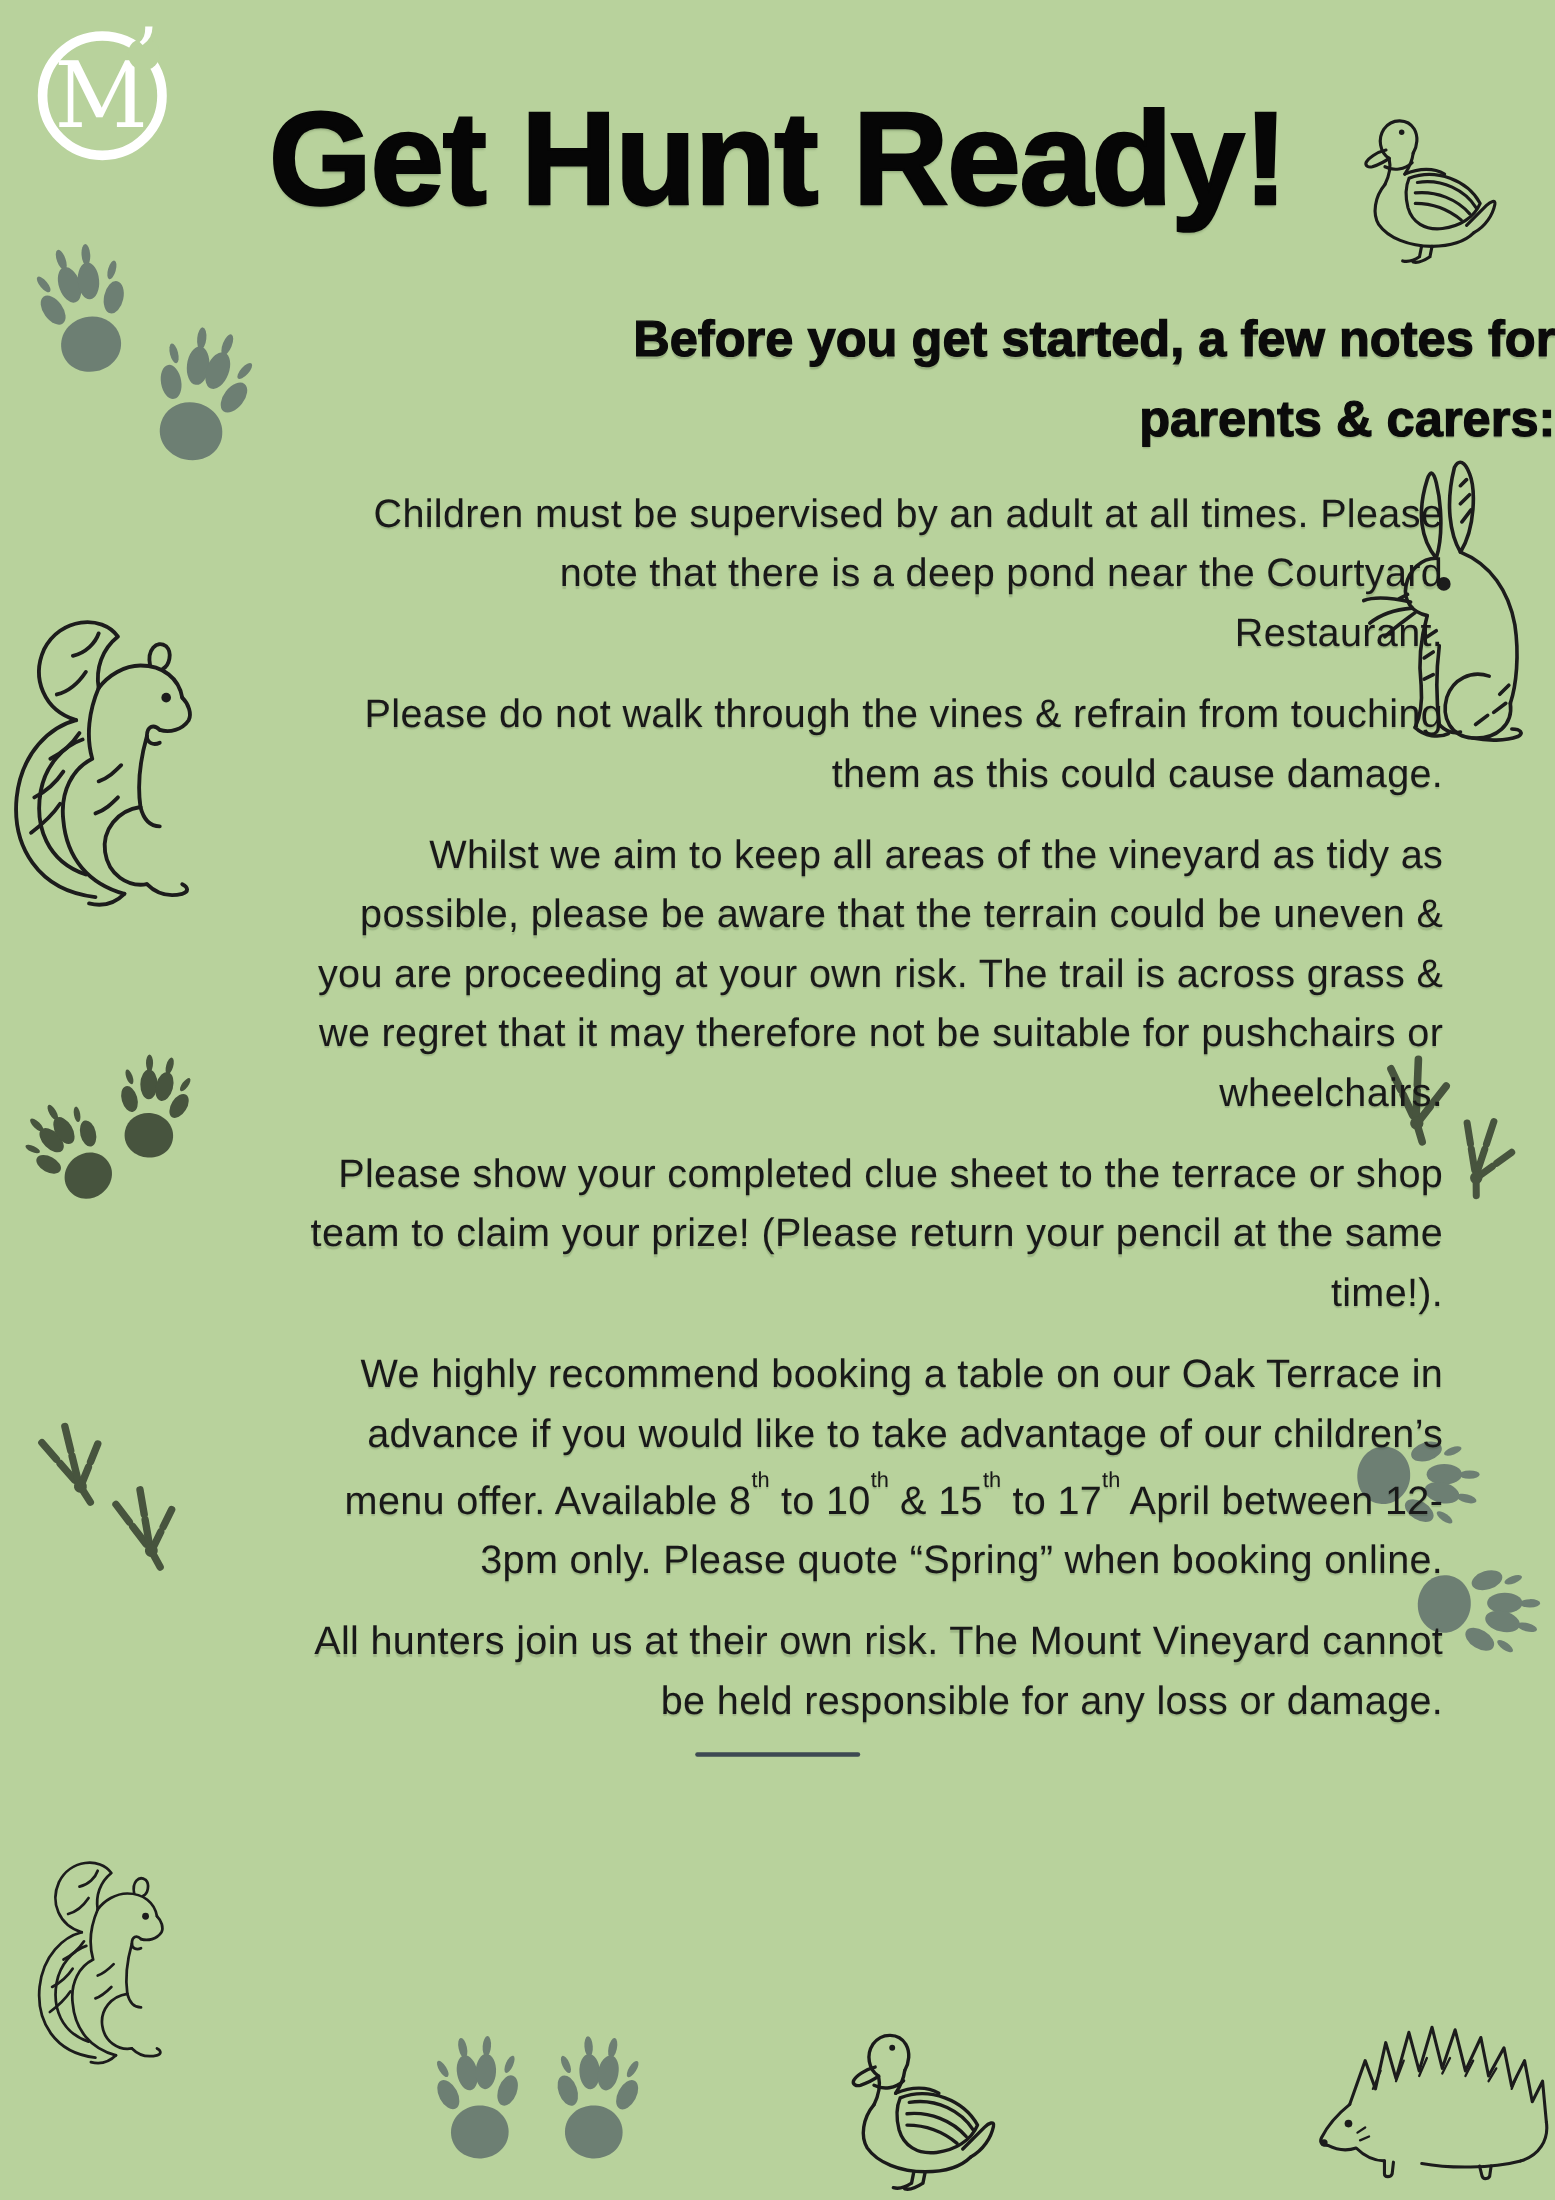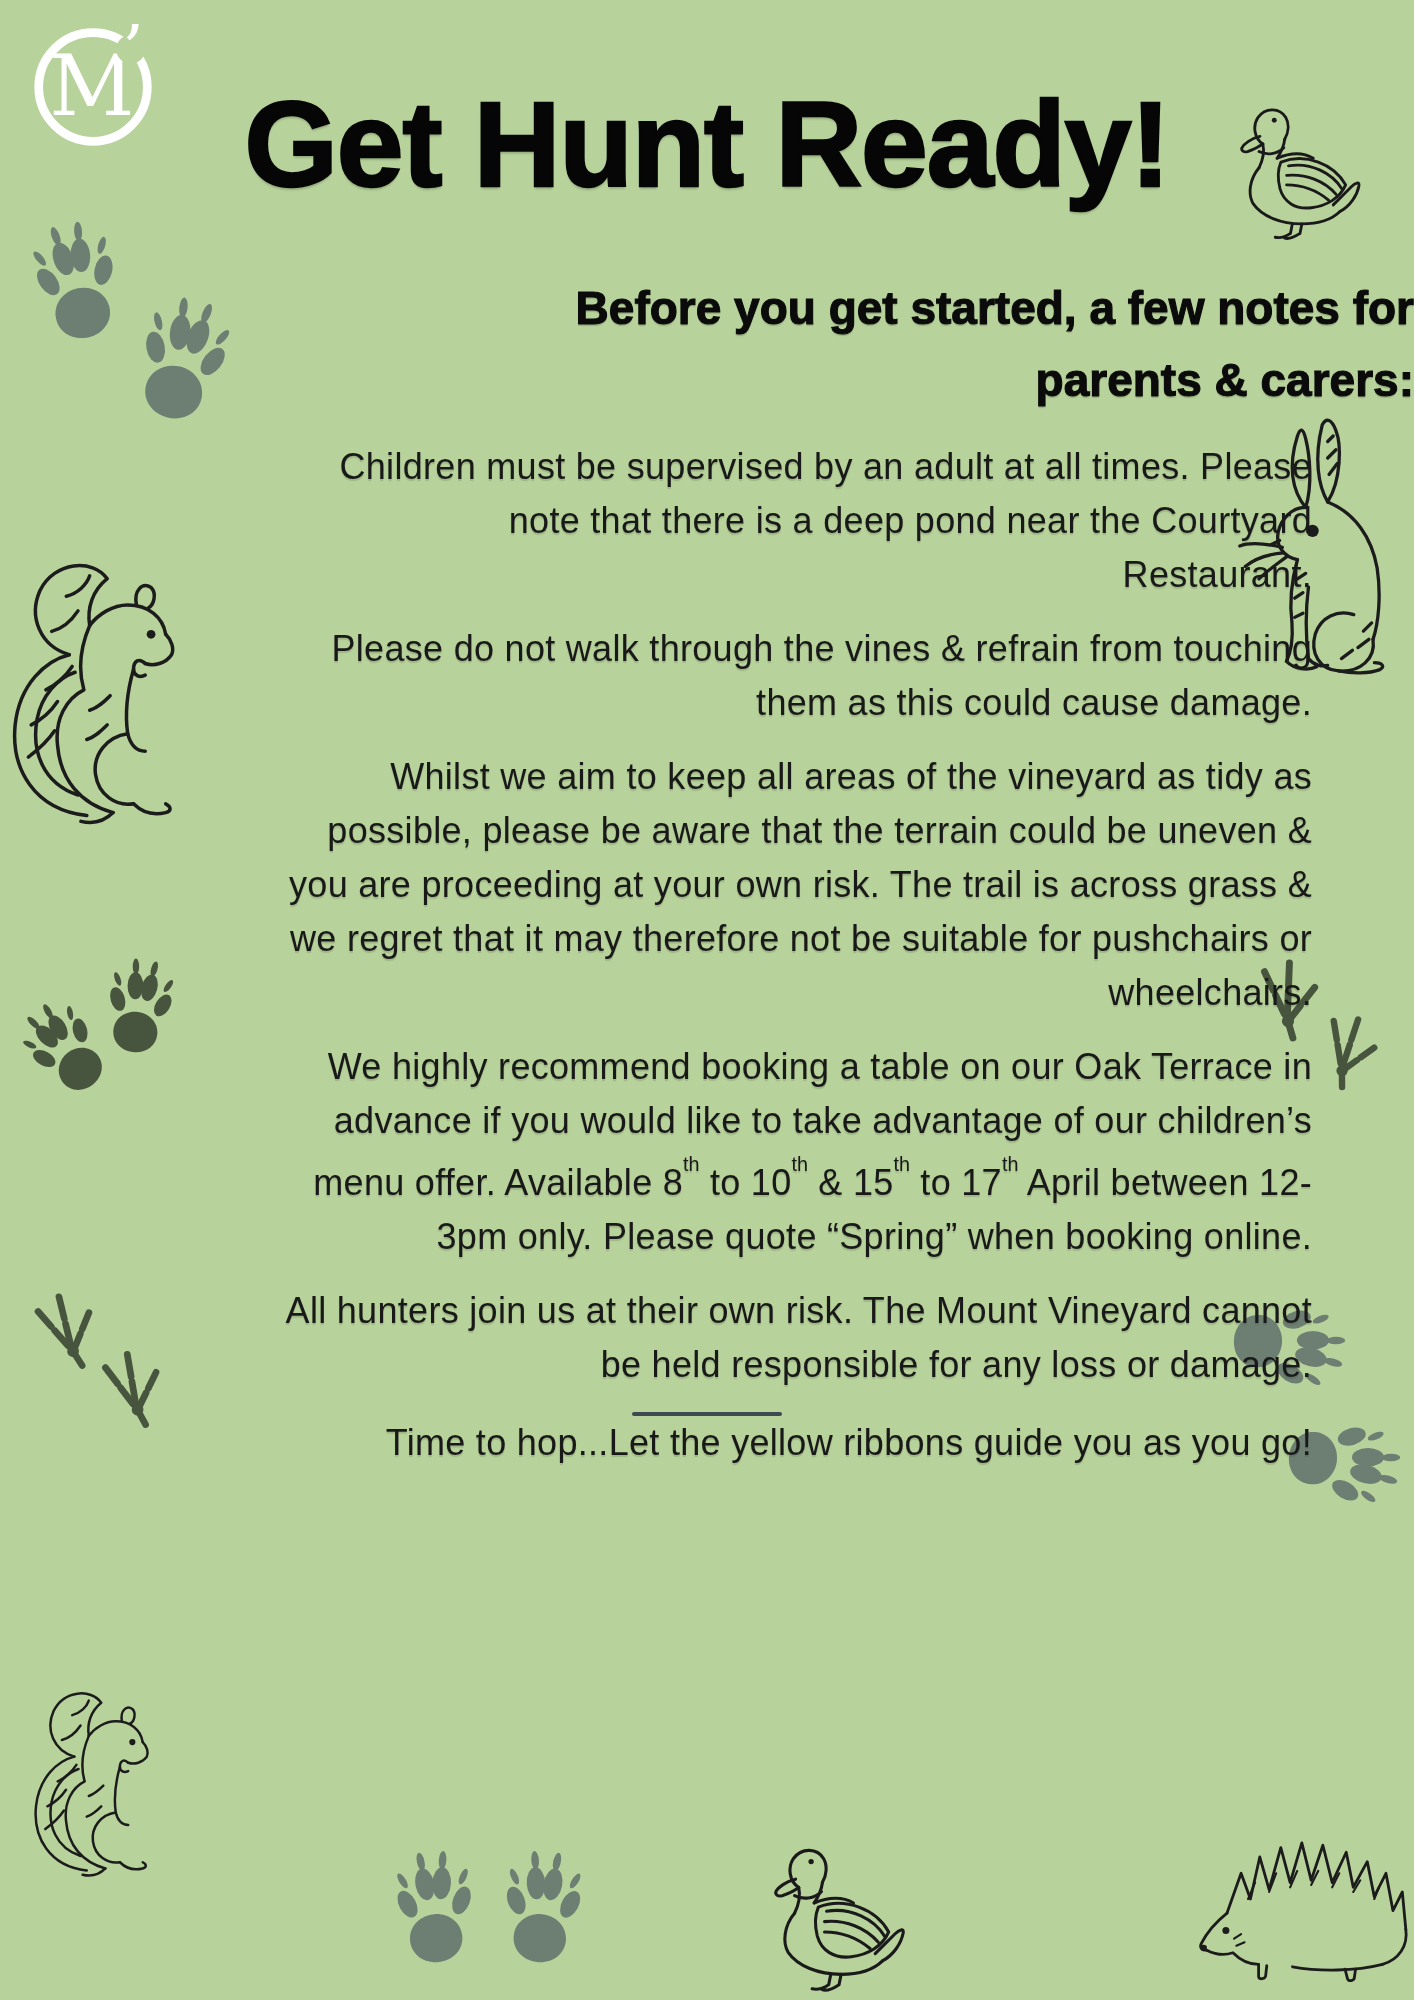--- a/index.html
+++ b/index.html
@@ -204,24 +204,24 @@
       <use href="#sym-paw"></use>
     </svg>
   <svg class="deco gray" style="left:1300px;top:1405px;width:88px;height:114px;transform:rotate(97deg);" viewBox="0 0 100 135">
       <use href="#sym-paw"></use>
     </svg>
 
   <div class="notes">
     <p>Children must be supervised by an adult at all times. Please<br>note that there is a deep pond near the Courtyard<br>Restaurant.</p>
     <p>Please do not walk through the vines &amp; refrain from touching<br>them as this could cause damage.</p>
     <p>Whilst we aim to keep all areas of the vineyard as tidy as<br>possible, please be aware that the terrain could be uneven &amp;<br>you are proceeding at your own risk. The trail is across grass &amp;<br>we regret that it may therefore not be suitable for pushchairs or<br>wheelchairs.</p>
+    <p>Please show your completed clue sheet to the terrace or shop<br>team to claim your prize! (Please return your pencil at the same<br>time!).</p>
     <p><span>We highly recommend booking a table on our Oak Terrace in<br>advance if you would like to take advantage of our children’s</span><br><span>menu offer. Available 8</span><sup class="sup">th</sup><span> to 10</span><sup class="sup">th</sup><span> &amp; 15</span><sup class="sup">th</sup><span> to 17</span><sup class="sup">th</sup><span> April between 12-</span><br><span>3pm only. Please quote “Spring” when booking online.</span></p>
     <p>All hunters join us at their own risk. The Mount Vineyard cannot<br>be held responsible for any loss or damage.</p>
     <div class="divider"></div>
-    <p class="closing">Time to hop...Let the yellow ribbons guide you as you go!</p>
   </div>
 
   <svg class="deco line-art" style="left:0px;top:1682px;width:188px;height:202px;" viewBox="0 0 130 195">
       <use href="#sym-squirrel"></use>
     </svg>
   <svg class="deco gray" style="left:384px;top:1850px;width:100px;height:114px;transform:rotate(-4deg);" viewBox="0 0 100 135">
       <use href="#sym-paw"></use>
     </svg>
   <svg class="deco gray" style="left:492px;top:1850px;width:100px;height:114px;transform:rotate(4deg);" viewBox="0 0 100 135">
       <use href="#sym-paw"></use>

